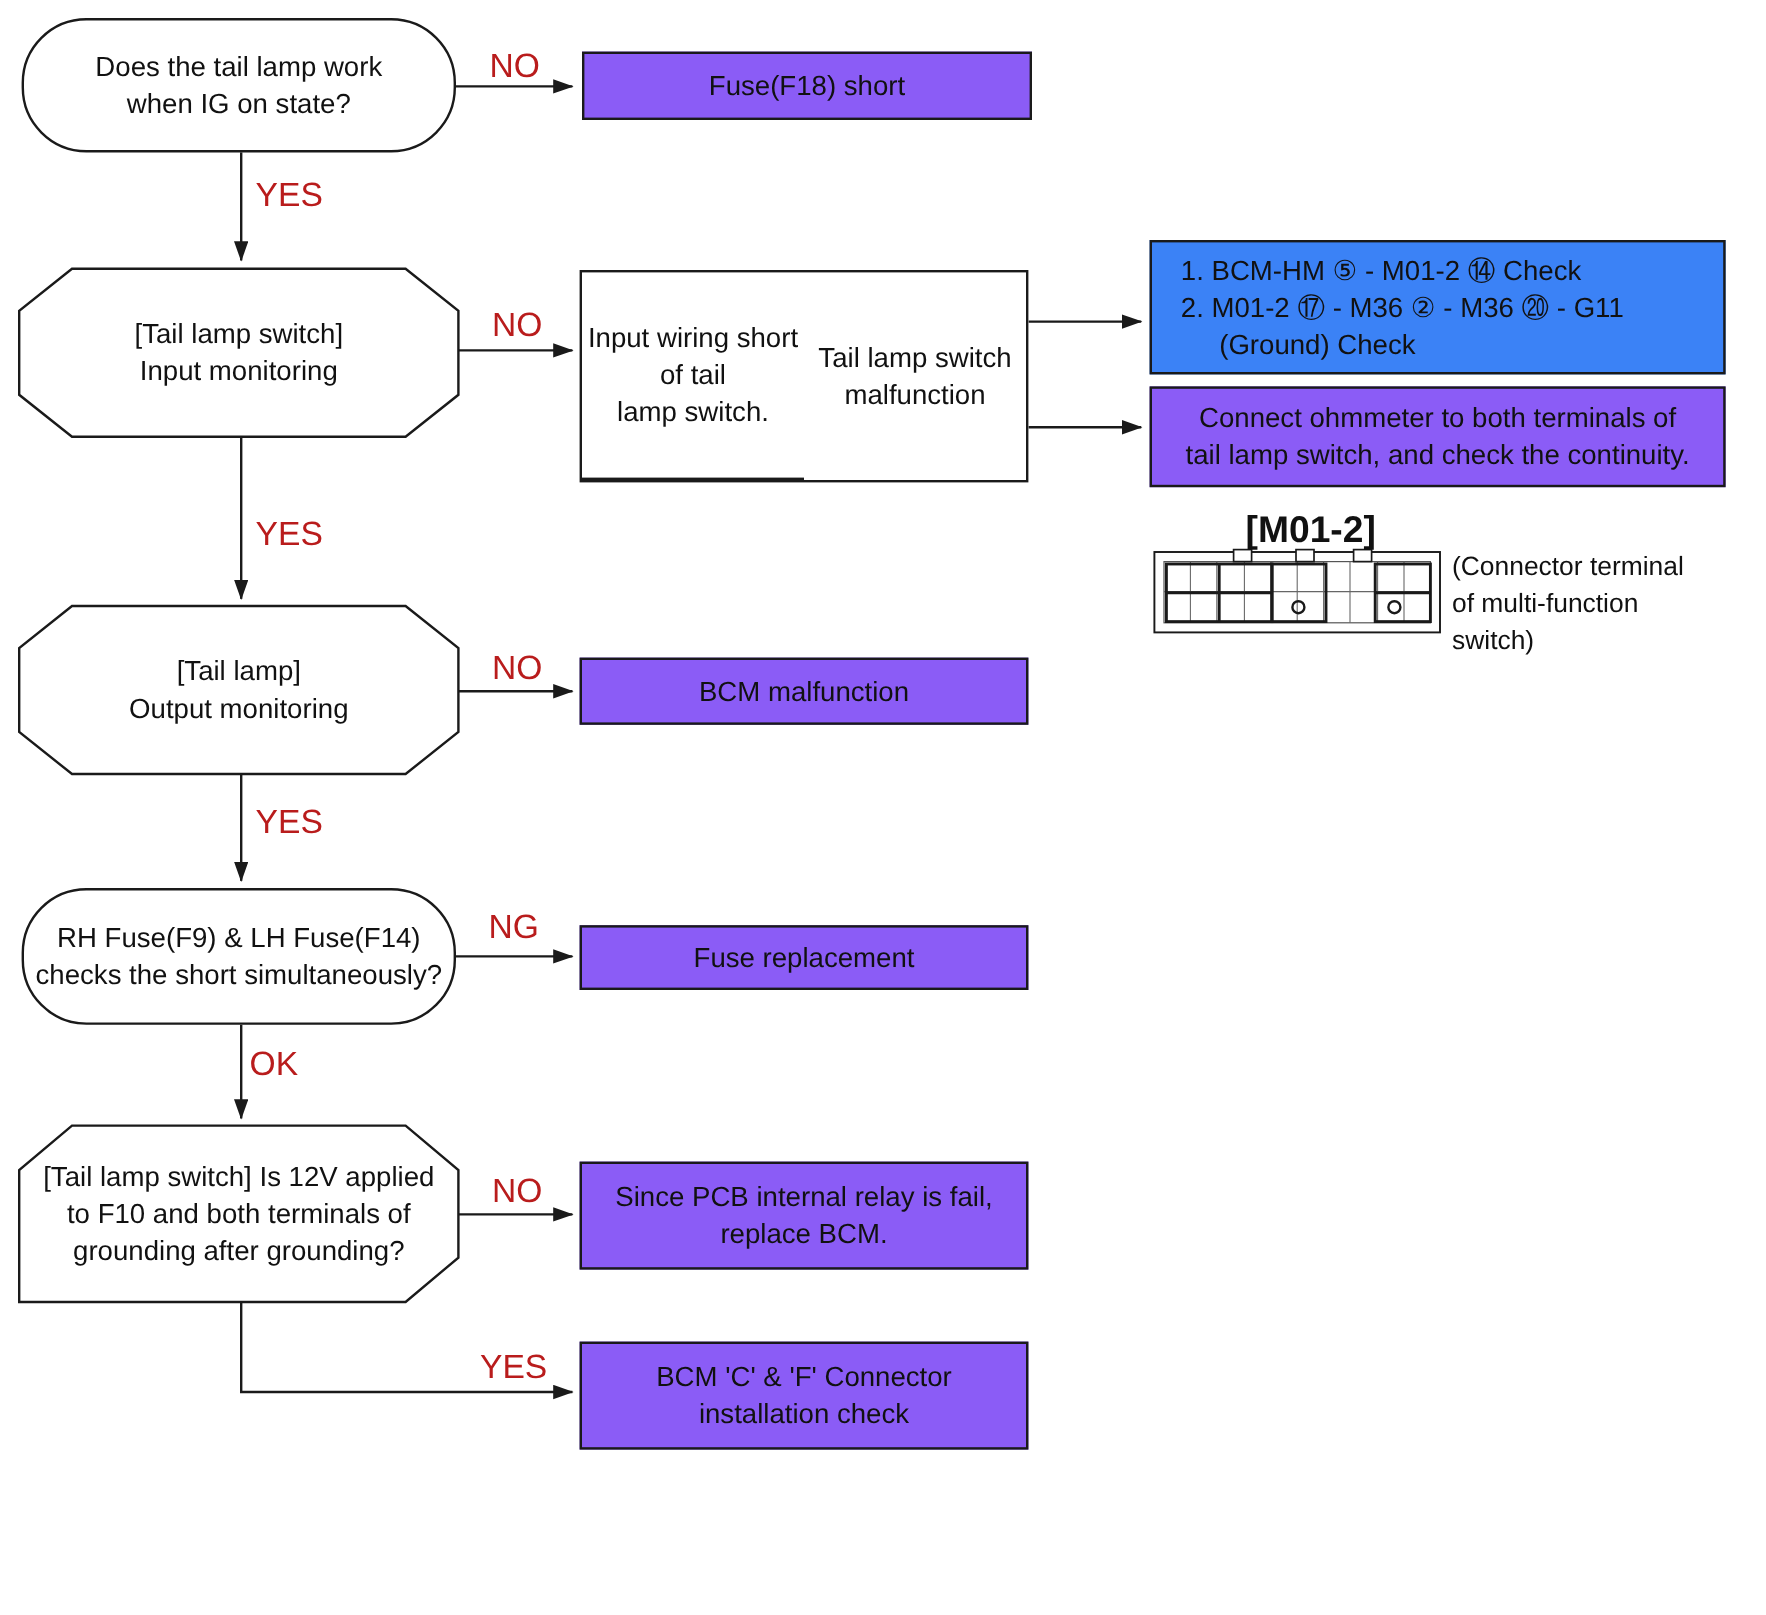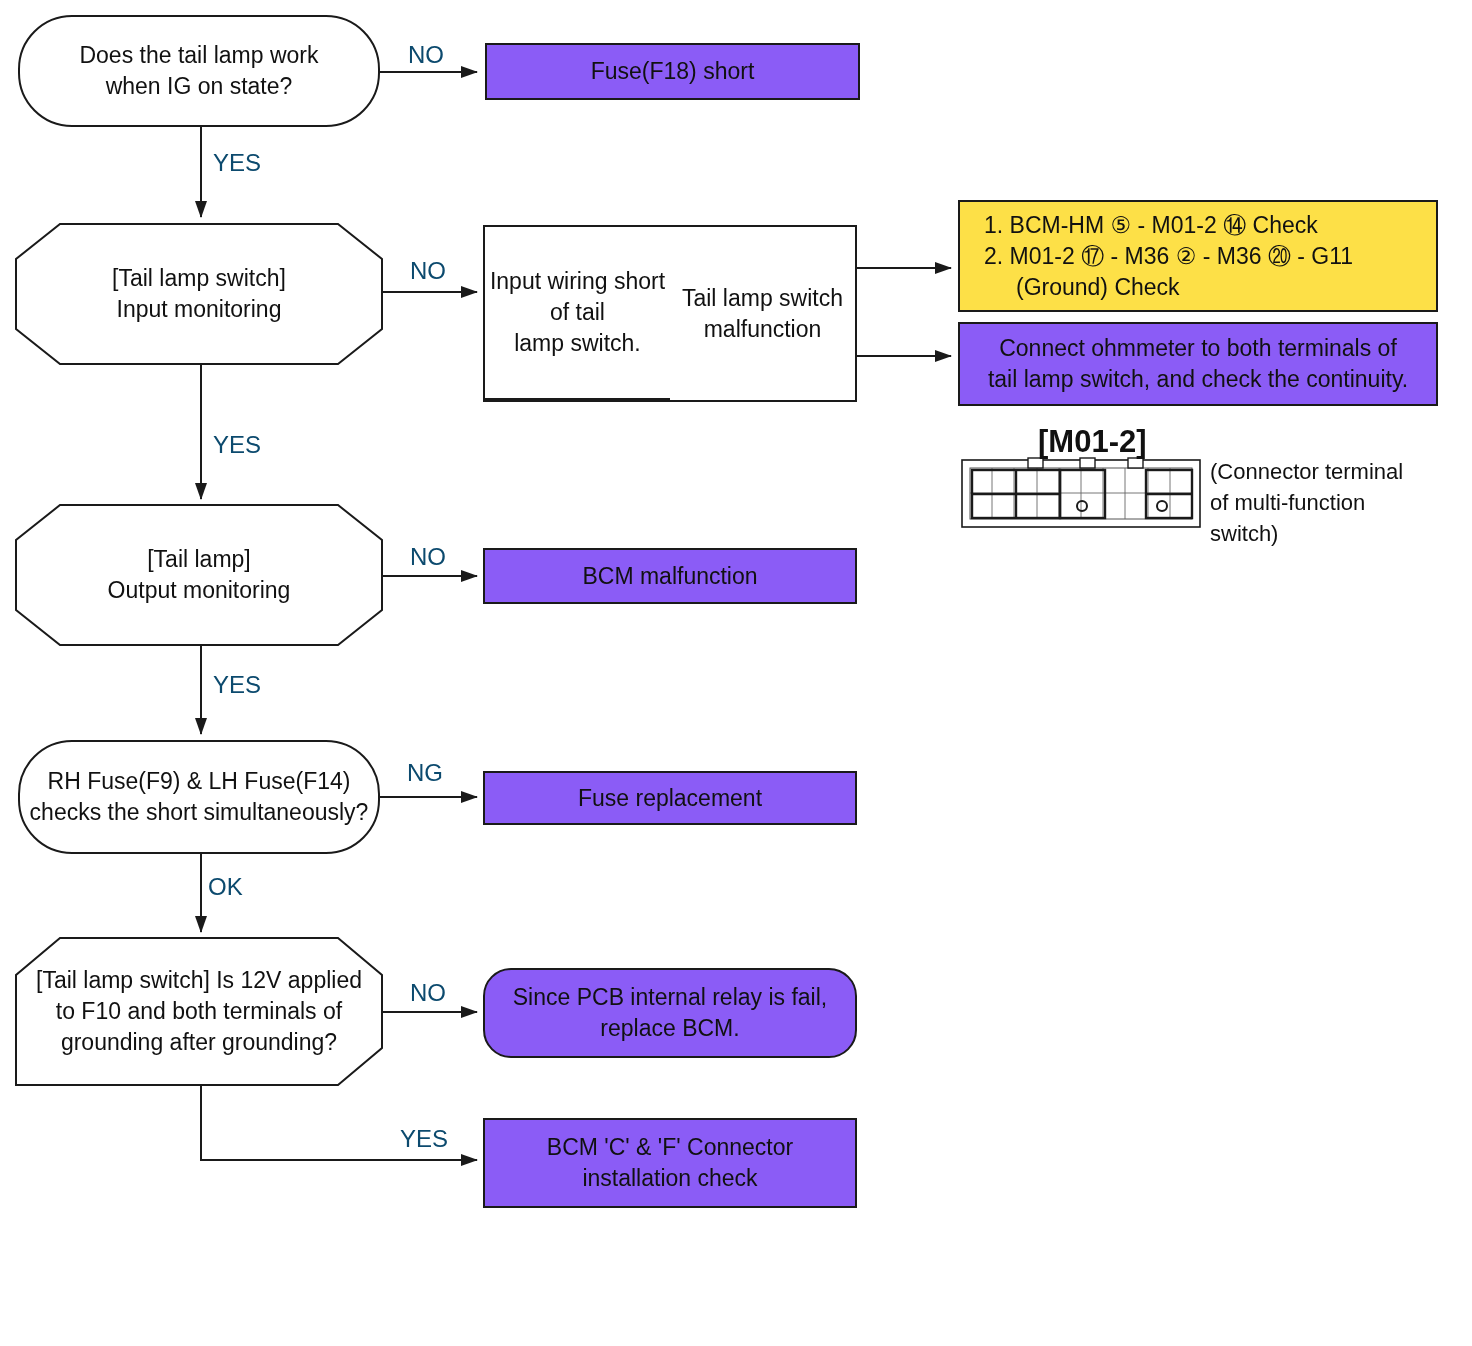--- a/index.html
+++ b/index.html
@@ -41,31 +41,31 @@
   .split .cell{
     flex:1;
     display:flex;align-items:center;justify-content:center;
     text-align:center;white-space:pre-line;
     font-size:23px;line-height:31px;
   }
   .split .cell.top{border-bottom:2px solid #1a1a1a;}
   .listbox{
     position:absolute;
     border:2px solid #1a1a1a;
-    background:#fde047;
+    background:#3b82f6;
     box-sizing:border-box;
     display:flex;flex-direction:column;justify-content:center;
     font-size:23px;line-height:31px;
     padding-left:24px;
   }
   .listbox .indent{padding-left:32px;}
   .edge-label{
     position:absolute;
-    font-size:24px;line-height:26px;
-    color:#0c4a6e;
+    font-size:28px;line-height:26px;
+    color:#b91c1c;
   }
   .conn-title{
     position:absolute;
     font-size:31px;font-weight:bold;
     color:#111111;
   }
   .conn-caption{
     position:absolute;
     font-size:22px;line-height:31px;
     white-space:pre-line;
@@ -174,21 +174,21 @@
 Output monitoring</div>
   <div class="node box" style="left:483px;top:548px;width:374px;height:56px;">BCM malfunction</div>
 
   <div class="node rounded" style="left:18px;top:740px;width:362px;height:114px;">RH Fuse(F9) &amp; LH Fuse(F14)
 checks the short simultaneously?</div>
   <div class="node box" style="left:483px;top:771px;width:374px;height:54px;">Fuse replacement</div>
 
   <div class="node octagon-text" style="left:16px;top:938px;width:366px;height:147px;">[Tail lamp switch] Is 12V applied
 to F10 and both terminals of
 grounding after grounding?</div>
-  <div class="node box" style="left:483px;top:968px;width:374px;height:90px;border-radius:28px;">Since PCB internal relay is fail,
+  <div class="node box" style="left:483px;top:968px;width:374px;height:90px;">Since PCB internal relay is fail,
 replace BCM.</div>
 
   <div class="node box" style="left:483px;top:1118px;width:374px;height:90px;">BCM 'C' &amp; 'F' Connector
 installation check</div>
 
   <div class="edge-label" style="left:408px;top:42px;">NO</div>
   <div class="edge-label" style="left:213px;top:150px;">YES</div>
   <div class="edge-label" style="left:410px;top:258px;">NO</div>
   <div class="edge-label" style="left:213px;top:432px;">YES</div>
   <div class="edge-label" style="left:410px;top:544px;">NO</div>

